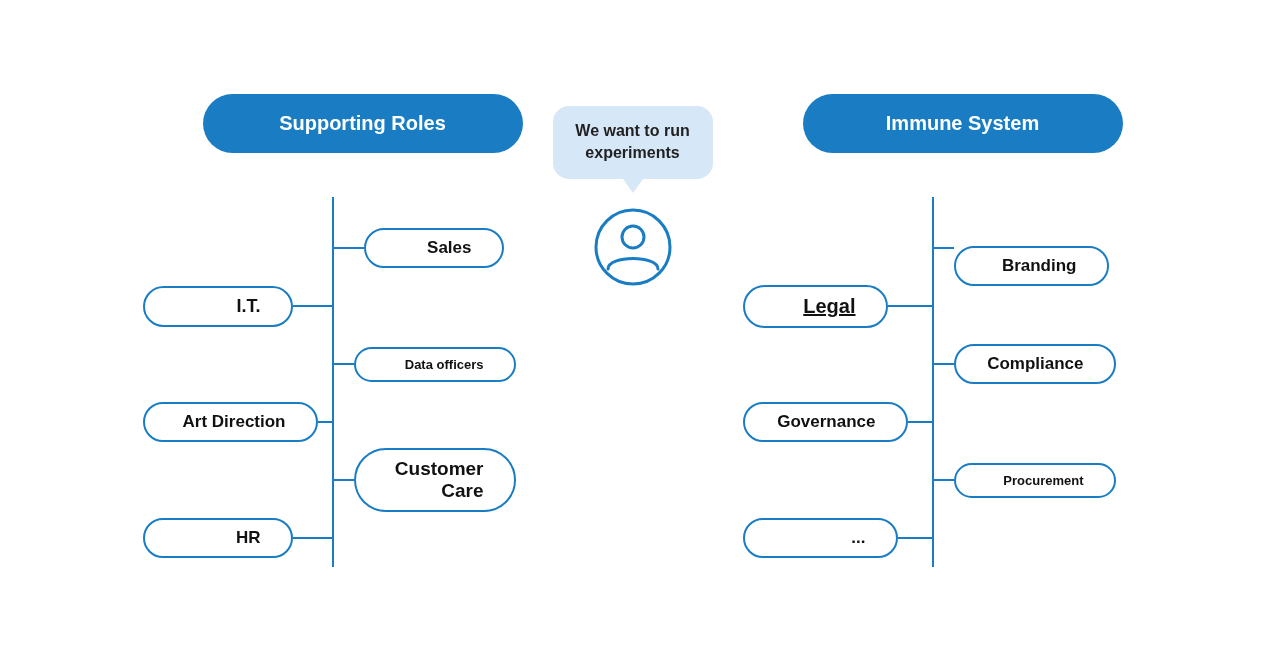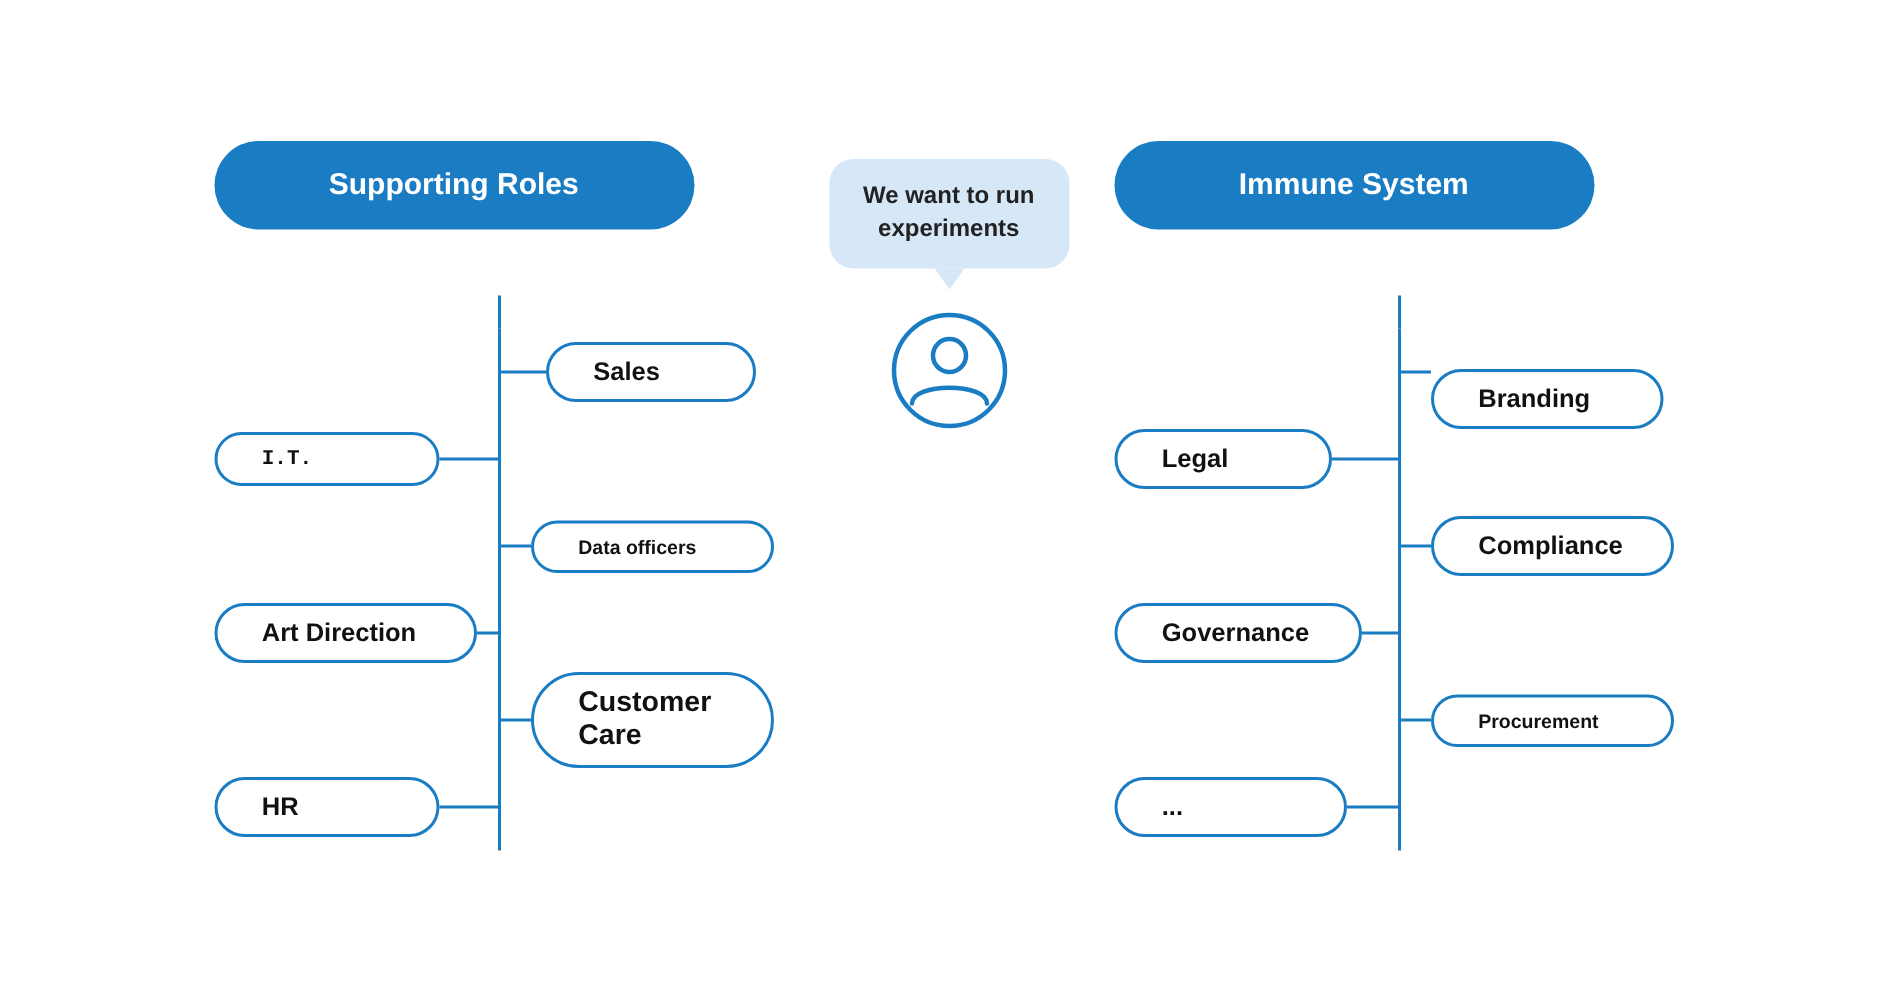--- a/index.html
+++ b/index.html
@@ -47,21 +47,21 @@
     }
 
     
     .pill-item {
       border: 2.5px solid #1a7dc4;
       border-radius: 50px;
       padding: 8px 30px;
       color: #111;
       font-size: 18px;
       font-weight: 600;
-      text-align: left;
+      text-align: right;
       background: #fff;
       position: relative;
     }
 
     
     .speech-bubble {
       background: #d6e8f7;
       border-radius: 16px;
       padding: 14px 20px;
       font-size: 16px;
@@ -99,21 +99,21 @@
       display: flex;
       flex-direction: column;
       align-items: stretch;
       position: relative;
       width: 380px;
     }
 
     .header-area {
       display: flex;
       flex-direction: column;
-      align-items: flex-start;
+      align-items: flex-end;
       gap: 44px;
     }
 
     .header-connector {
       width: 2px;
       height: 22px;
       background: #1a7dc4;
       margin: 0 auto;
     }
 
@@ -168,21 +168,21 @@
 
       <div class="row-wrapper">
         <div class="row-spacer" style="width:191px;"></div>
         <div class="row-hline" style="width:30px;"></div>
         <div class="pill-item" style="width:140px;font-size:17px;">
           <span>Sales</span>
         </div>
       </div>
 
       <div class="row-wrapper">
-        <div class="pill-item" style="width:150px;font-size:14px;font-family:Liberation Mono, monospace;">
+        <div class="pill-item" style="width:150px;font-size:18px;">
           <span>I.T.</span>
         </div>
         <div class="row-hline" style="width:39px;"></div>
       </div>
 
       <div class="row-wrapper">
         <div class="row-spacer" style="width:191px;"></div>
         <div class="row-hline" style="width:20px;"></div>
         <div class="pill-item" style="width:162px;font-size:13px;">
           <span>Data officers</span>
@@ -237,21 +237,21 @@
 
       <div class="row-wrapper">
         <div class="row-spacer" style="width:191px;"></div>
         <div class="row-hline" style="width:20px;"></div>
         <div class="pill-item" style="width:155px;font-size:17px;margin-top:36px;">
           <span>Branding</span>
         </div>
       </div>
 
       <div class="row-wrapper">
-        <div class="pill-item" style="width:145px;font-size:17px;">
+        <div class="pill-item" style="width:145px;font-size:20px;text-decoration:underline;">
           <span>Legal</span>
         </div>
         <div class="row-hline" style="width:44px;"></div>
       </div>
 
       <div class="row-wrapper">
         <div class="row-spacer" style="width:191px;"></div>
         <div class="row-hline" style="width:20px;"></div>
         <div class="pill-item" style="width:162px;font-size:17px;">
           <span>Compliance</span>

